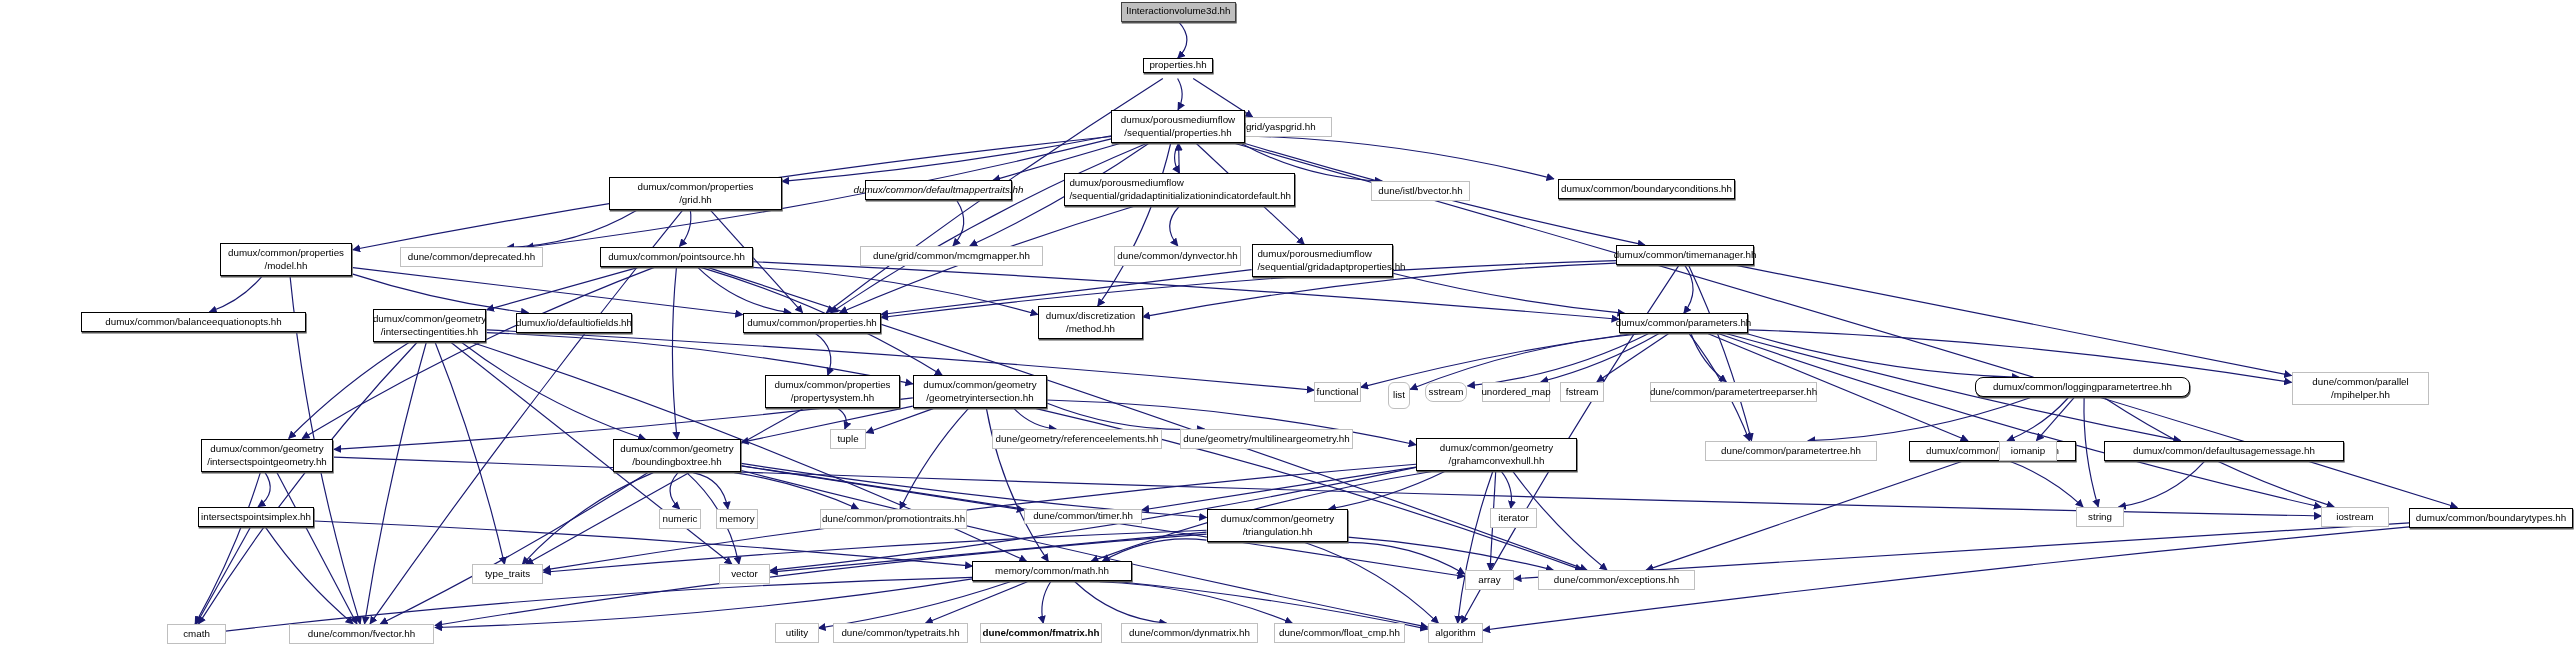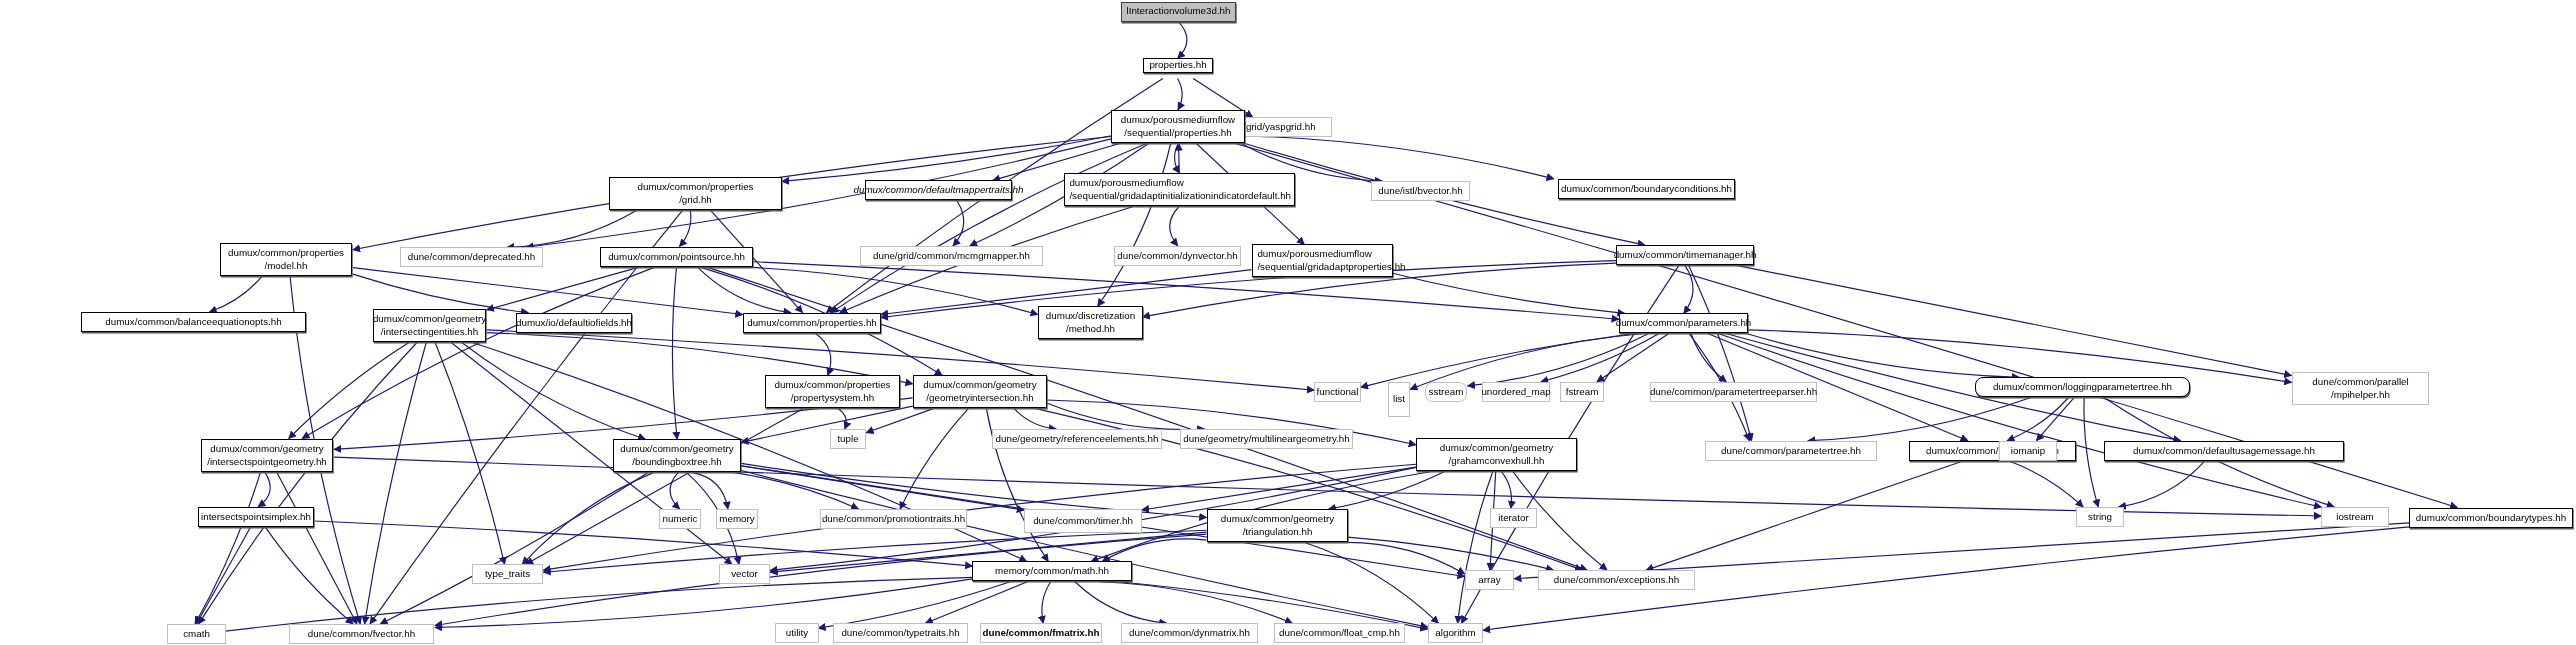--- a/index.html
+++ b/index.html
@@ -180,21 +180,21 @@
     <div class="node" style="left: 81px; top: 312px; width: 225px; height: 20.4px;">dumux/common/balanceequationopts.hh</div>
     <div class="node" style="left: 600px; top: 247px; width: 153px; height: 20.4px;">dumux/common/pointsource.hh</div>
     <div class="node" style="left: 373px; top: 309px; width: 113px; height: 33px;">dumux/common/geometry
 /intersectingentities.hh</div>
     <div class="node" style="left: 516px; top: 313px; width: 116px; height: 20.4px;">dumux/io/defaultiofields.hh</div>
     <div class="node" style="left: 743px; top: 313px; width: 138px; height: 20.4px;">dumux/common/properties.hh</div>
     <div class="node" style="left: 1038px; top: 306px; width: 105px; height: 33px;">dumux/discretization
 /method.hh</div>
     <div class="node" style="left: 1619px; top: 313px; width: 129px; height: 20.4px;">dumux/common/parameters.hh</div>
     <div class="node ext" style="left: 1314px; top: 382px; width: 47px; height: 20.4px;">functional</div>
-    <div class="node ext" style="left: 1388px; top: 382px; width: 22px; height: 35px;">list</div>
+    <div class="node ext" style="left: 1388px; top: 382px; width: 22px; height: 27px; border-radius: 6px;">list</div>
     <div class="node ext" style="left: 1425px; top: 382px; width: 42px; height: 20.4px; border-radius: 8px;">sstream</div>
     <div class="node ext" style="left: 1482px; top: 382px; width: 68px; height: 20.4px;">unordered_map</div>
     <div class="node ext" style="left: 1560px; top: 382px; width: 44px; height: 20.4px;">fstream</div>
     <div class="node ext" style="left: 1650px; top: 382px; width: 167px; height: 20.4px;">dune/common/parametertreeparser.hh</div>
     <div class="node" style="left: 1975px; top: 377px; width: 215px; height: 20.4px; border-radius: 8px;">dumux/common/loggingparametertree.hh</div>
     <div class="node ext" style="left: 2292px; top: 372px; width: 137px; height: 33px;">dune/common/parallel
 /mpihelper.hh</div>
     <div class="node" style="left: 765px; top: 375px; width: 135px; height: 33px;">dumux/common/properties
 /propertysystem.hh</div>
     <div class="node" style="left: 913px; top: 375px; width: 134px; height: 33px;">dumux/common/geometry
@@ -208,21 +208,21 @@
     <div class="node" style="left: 1909px; top: 441px; width: 167px; height: 20.4px;">dumux/common/exceptions.hh</div>
     <div class="node ext" style="left: 1999px; top: 441px; width: 58px; height: 20.4px;">iomanip</div>
     <div class="node" style="left: 2104px; top: 441px; width: 240px; height: 20.4px;">dumux/common/defaultusagemessage.hh</div>
     <div class="node" style="left: 201px; top: 439px; width: 132px; height: 33px;">dumux/common/geometry
 /intersectspointgeometry.hh</div>
     <div class="node" style="left: 613px; top: 439px; width: 128px; height: 33px;">dumux/common/geometry
 /boundingboxtree.hh</div>
     <div class="node ext" style="left: 659px; top: 509px; width: 42px; height: 20.4px;">numeric</div>
     <div class="node ext" style="left: 716px; top: 509px; width: 42px; height: 20.4px;">memory</div>
     <div class="node ext" style="left: 820px; top: 509px; width: 147px; height: 20.4px;">dune/common/promotiontraits.hh</div>
-    <div class="node ext" style="left: 1024px; top: 509px; width: 118px; height: 24px;">dune/common/timer.hh</div>
+    <div class="node ext" style="left: 1024px; top: 509px; width: 118px; height: 15px;">dune/common/timer.hh</div>
     <div class="node" style="left: 1207px; top: 509px; width: 141px; height: 33px;">dumux/common/geometry
 /triangulation.hh</div>
     <div class="node ext" style="left: 1490px; top: 508px; width: 47px; height: 20.4px;">iterator</div>
     <div class="node ext" style="left: 2076px; top: 507px; width: 48px; height: 20.4px;">string</div>
     <div class="node ext" style="left: 2321px; top: 507px; width: 68px; height: 20.4px;">iostream</div>
     <div class="node" style="left: 2409px; top: 508px; width: 164px; height: 20.4px;">dumux/common/boundarytypes.hh</div>
     <div class="node" style="left: 198px; top: 507px; width: 116px; height: 20.4px;">intersectspointsimplex.hh</div>
     <div class="node ext" style="left: 472px; top: 564px; width: 71px; height: 20.4px;">type_traits</div>
     <div class="node ext" style="left: 719px; top: 564px; width: 51px; height: 20.4px;">vector</div>
     <div class="node" style="left: 972px; top: 561px; width: 160px; height: 20.4px;">memory/common/math.hh</div>

